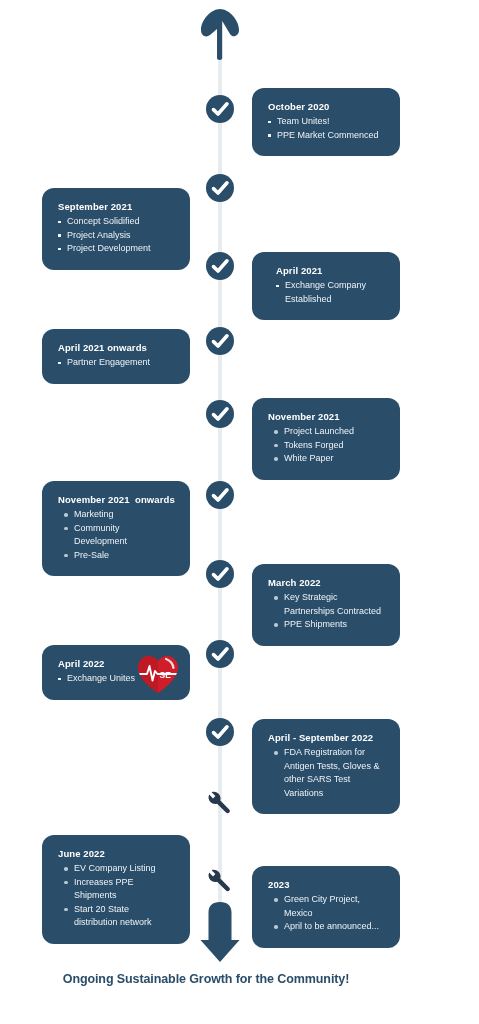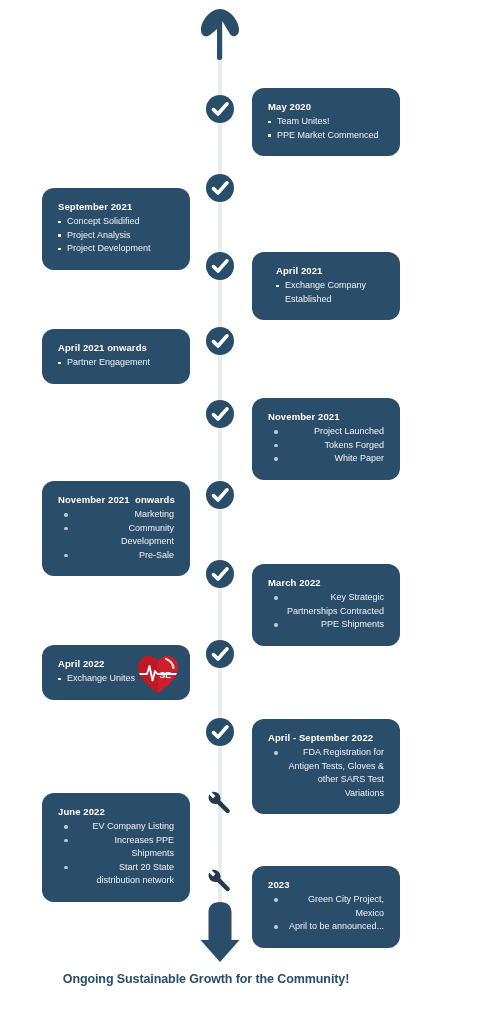--- a/index.html
+++ b/index.html
@@ -106,21 +106,20 @@
     position: absolute;
     left: 0px;
     top: 5.5px;
     width: 2.5px;
     height: 2.5px;
     background: #eef3f7;
   }
   
   .card.bullet-round li {
     padding-left: 16px;
-    text-align: right;
   }
   .card.bullet-round li::before {
     content: "";
     position: absolute;
     left: 6px;
     top: 5px;
     width: 3.5px;
     height: 3.5px;
     border-radius: 50%;
     background: #b8c9d6;
@@ -168,21 +167,21 @@
     </svg>
   </div>
 
   <div class="footer-caption">Ongoing Sustainable Growth for the Community!</div>
 
 <div class="marker" style="top: 93px;"><span><svg viewBox="0 0 32 32" xmlns="http://www.w3.org/2000/svg">
           <circle cx="16" cy="16" r="14" fill="#2a4d69"></circle>
           <path d="M9.5 16.6 L14 21 L23 10.8" fill="none" stroke="#ffffff" stroke-width="3.6" stroke-linecap="round" stroke-linejoin="round"></path>
         </svg></span></div>
     <div class="card right bullet-dot" style="top: 88px;">
-      <div class="card-title">May 2020</div>
+      <div class="card-title">October 2020</div>
       <ul>
         <li>Team Unites!</li>
         <li>PPE Market Commenced</li>
       </ul>
     </div>
     <div class="marker" style="top: 172px;"><span><svg viewBox="0 0 32 32" xmlns="http://www.w3.org/2000/svg">
           <circle cx="16" cy="16" r="14" fill="#2a4d69"></circle>
           <path d="M9.5 16.6 L14 21 L23 10.8" fill="none" stroke="#ffffff" stroke-width="3.6" stroke-linecap="round" stroke-linejoin="round"></path>
         </svg></span></div>
     <div class="card left bullet-dot" style="top: 176px; margin-top: 12px;">
@@ -280,21 +279,21 @@
         </svg></span></div>
     <div class="card right bullet-round" style="top: 719px;">
       <div class="card-title">April - September 2022</div>
       <ul>
         <li>FDA Registration for Antigen Tests, Gloves &amp; other SARS Test Variations</li>
       </ul>
     </div>
     <div class="marker wrench" style="top: 789px;"><span><svg viewBox="0 0 28 28" xmlns="http://www.w3.org/2000/svg">
           <path d="M6.6 3.2 L10.4 7.0 L8.0 9.4 L4.2 5.6 C3.0 8.0 3.4 11.0 5.4 13.0 C7.2 14.8 9.8 15.4 12.1 14.7 L21.0 23.6 C21.9 24.5 23.3 24.5 24.2 23.6 C25.1 22.7 25.1 21.3 24.2 20.4 L15.3 11.5 C16.0 9.2 15.4 6.6 13.6 4.8 C11.6 2.8 8.9 2.2 6.6 3.2 Z" fill="#26384a"></path>
         </svg></span></div>
-    <div class="card left bullet-round" style="top: 793px;">
+    <div class="card left bullet-round" style="top: 835px;">
       <div class="card-title">June 2022</div>
       <ul>
         <li>EV Company Listing</li>
         <li>Increases PPE Shipments</li>
         <li>Start 20 State distribution network</li>
       </ul>
     </div>
     <div class="marker wrench" style="top: 867px;"><span><svg viewBox="0 0 28 28" xmlns="http://www.w3.org/2000/svg">
           <path d="M6.6 3.2 L10.4 7.0 L8.0 9.4 L4.2 5.6 C3.0 8.0 3.4 11.0 5.4 13.0 C7.2 14.8 9.8 15.4 12.1 14.7 L21.0 23.6 C21.9 24.5 23.3 24.5 24.2 23.6 C25.1 22.7 25.1 21.3 24.2 20.4 L15.3 11.5 C16.0 9.2 15.4 6.6 13.6 4.8 C11.6 2.8 8.9 2.2 6.6 3.2 Z" fill="#26384a"></path>
         </svg></span></div>

